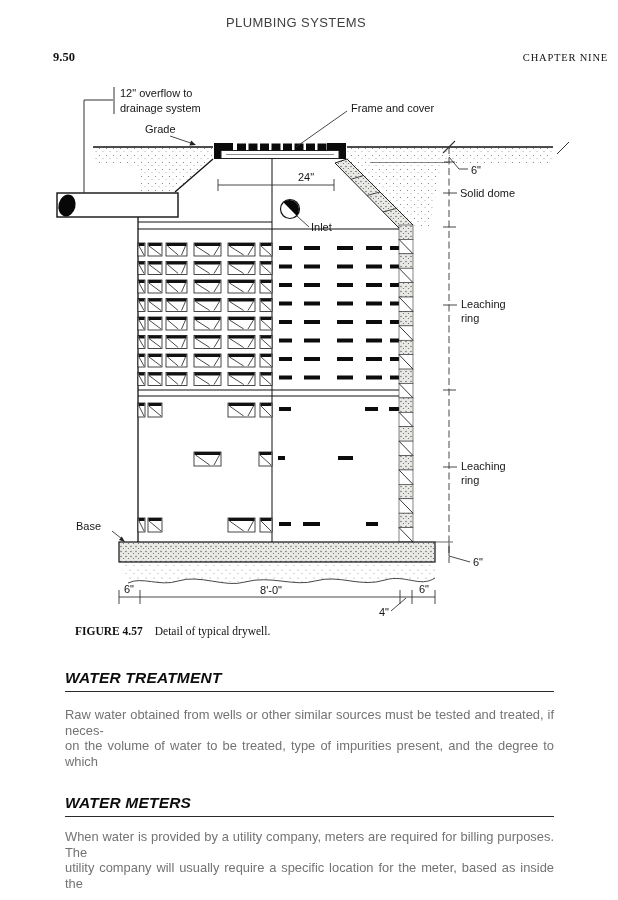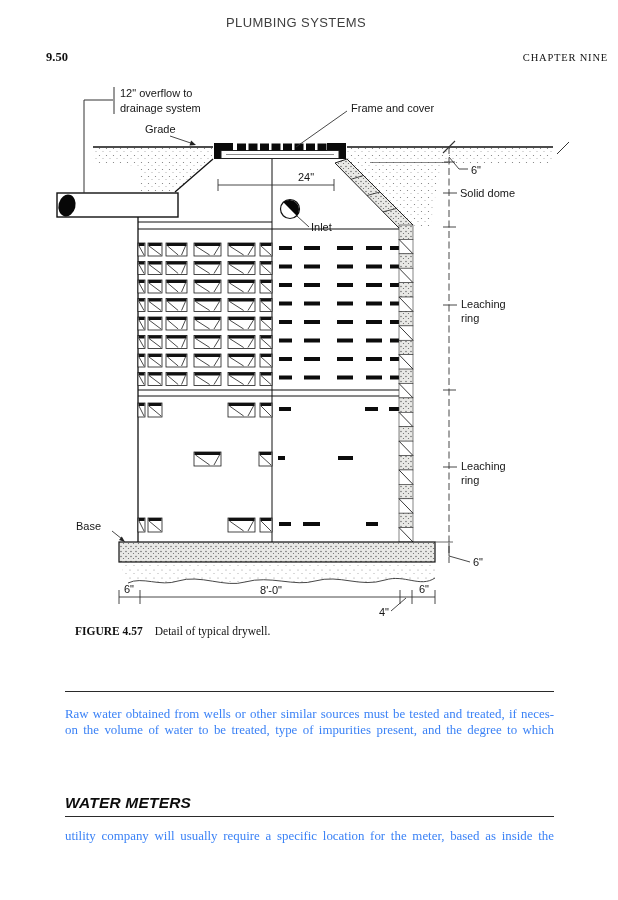--- a/index.html
+++ b/index.html
@@ -1,33 +1,33 @@
 <!DOCTYPE html>
 <html><head>
 <meta charset="utf-8">
 <style>
   html,body{margin:0;padding:0;background:#fff;}
   .page{position:relative;width:618px;height:900px;background:#ffffff;overflow:hidden;
         font-family:"Liberation Sans",sans-serif;color:#111;}
   .runhead{position:absolute;top:15px;left:0;width:592px;text-align:center;
            font-size:13px;letter-spacing:.4px;font-weight:500;}
-  .folio{position:absolute;top:50px;left:46px;font-family:"Liberation Serif",serif;
+  .folio{position:absolute;top:50px;left:53px;font-family:"Liberation Serif",serif;
          font-weight:bold;font-size:12.5px;}
   .chaphead{position:absolute;top:52px;left:0;width:608px;text-align:right;
             font-family:"Liberation Serif",serif;font-size:10.5px;letter-spacing:.8px;}
   svg.diagram{position:absolute;top:0;left:0;}
   svg .lbl{font-family:"Liberation Sans",sans-serif;font-size:11px;fill:#161616;}
   .caption{position:absolute;top:625px;left:75px;font-family:"Liberation Serif",serif;
            font-size:11.5px;}
   .caption b{margin-right:12px;}
   .sec-head{position:absolute;left:65px;width:489px;font-weight:bold;font-style:italic;
             font-size:15.5px;letter-spacing:.2px;color:#0d0d0d;}
   .sec-rule{position:absolute;left:65px;width:489px;height:1.4px;background:#2a2a2a;}
-  .para{position:absolute;left:65px;width:489px;font-family:Liberation Serif, serif;
-        font-size:12.9px;line-height:15.6px;color:#3b82f6;}
+  .para{position:absolute;left:65px;width:489px;font-family:Liberation Sans, sans-serif;
+        font-size:12.9px;line-height:15.6px;color:#737373;}
   .pline{text-align:justify;text-align-last:justify;}
   .pline.final{text-align-last:auto;}
 </style>
 </head>
 <body>
 
 <div class="page">
 
   <div class="runhead" style="color:#404040;">PLUMBING SYSTEMS</div>
   <div class="folio">9.50</div>
@@ -458,25 +458,27 @@
     <text class="lbl" x="271" y="594" text-anchor="middle">8'-0"</text>
     <text class="lbl" x="424" y="593" text-anchor="middle">6"</text>
     <text class="lbl" x="384" y="616" text-anchor="middle">4"</text>
     <text class="lbl" x="473" y="566">6"</text>
   </svg>
 
   <div class="caption">
     <b>FIGURE 4.57</b><span>Detail of typical drywell.</span>
   </div>
 
+  <div class="sec-head" style="top:669px;">WATER TREATMENT</div>
   <div class="sec-rule" style="top:691px;"></div>
   <div class="para" style="top:707px;">
     <div class="pline">Raw water obtained from wells or other similar sources must be tested and treated, if neces-</div>
     <div class="pline">on the volume of water to be treated, type of impurities present, and the degree to which</div>
   </div>
 
   <div class="sec-head" style="top:794px;">WATER METERS</div>
   <div class="sec-rule" style="top:816px;"></div>
   <div class="para" style="top:829px;">
+    <div class="pline">When water is provided by a utility company, meters are required for billing purposes. The</div>
     <div class="pline">utility company will usually require a specific location for the meter, based as inside the</div>
   </div>
 
 </div>
 
 </body></html>

